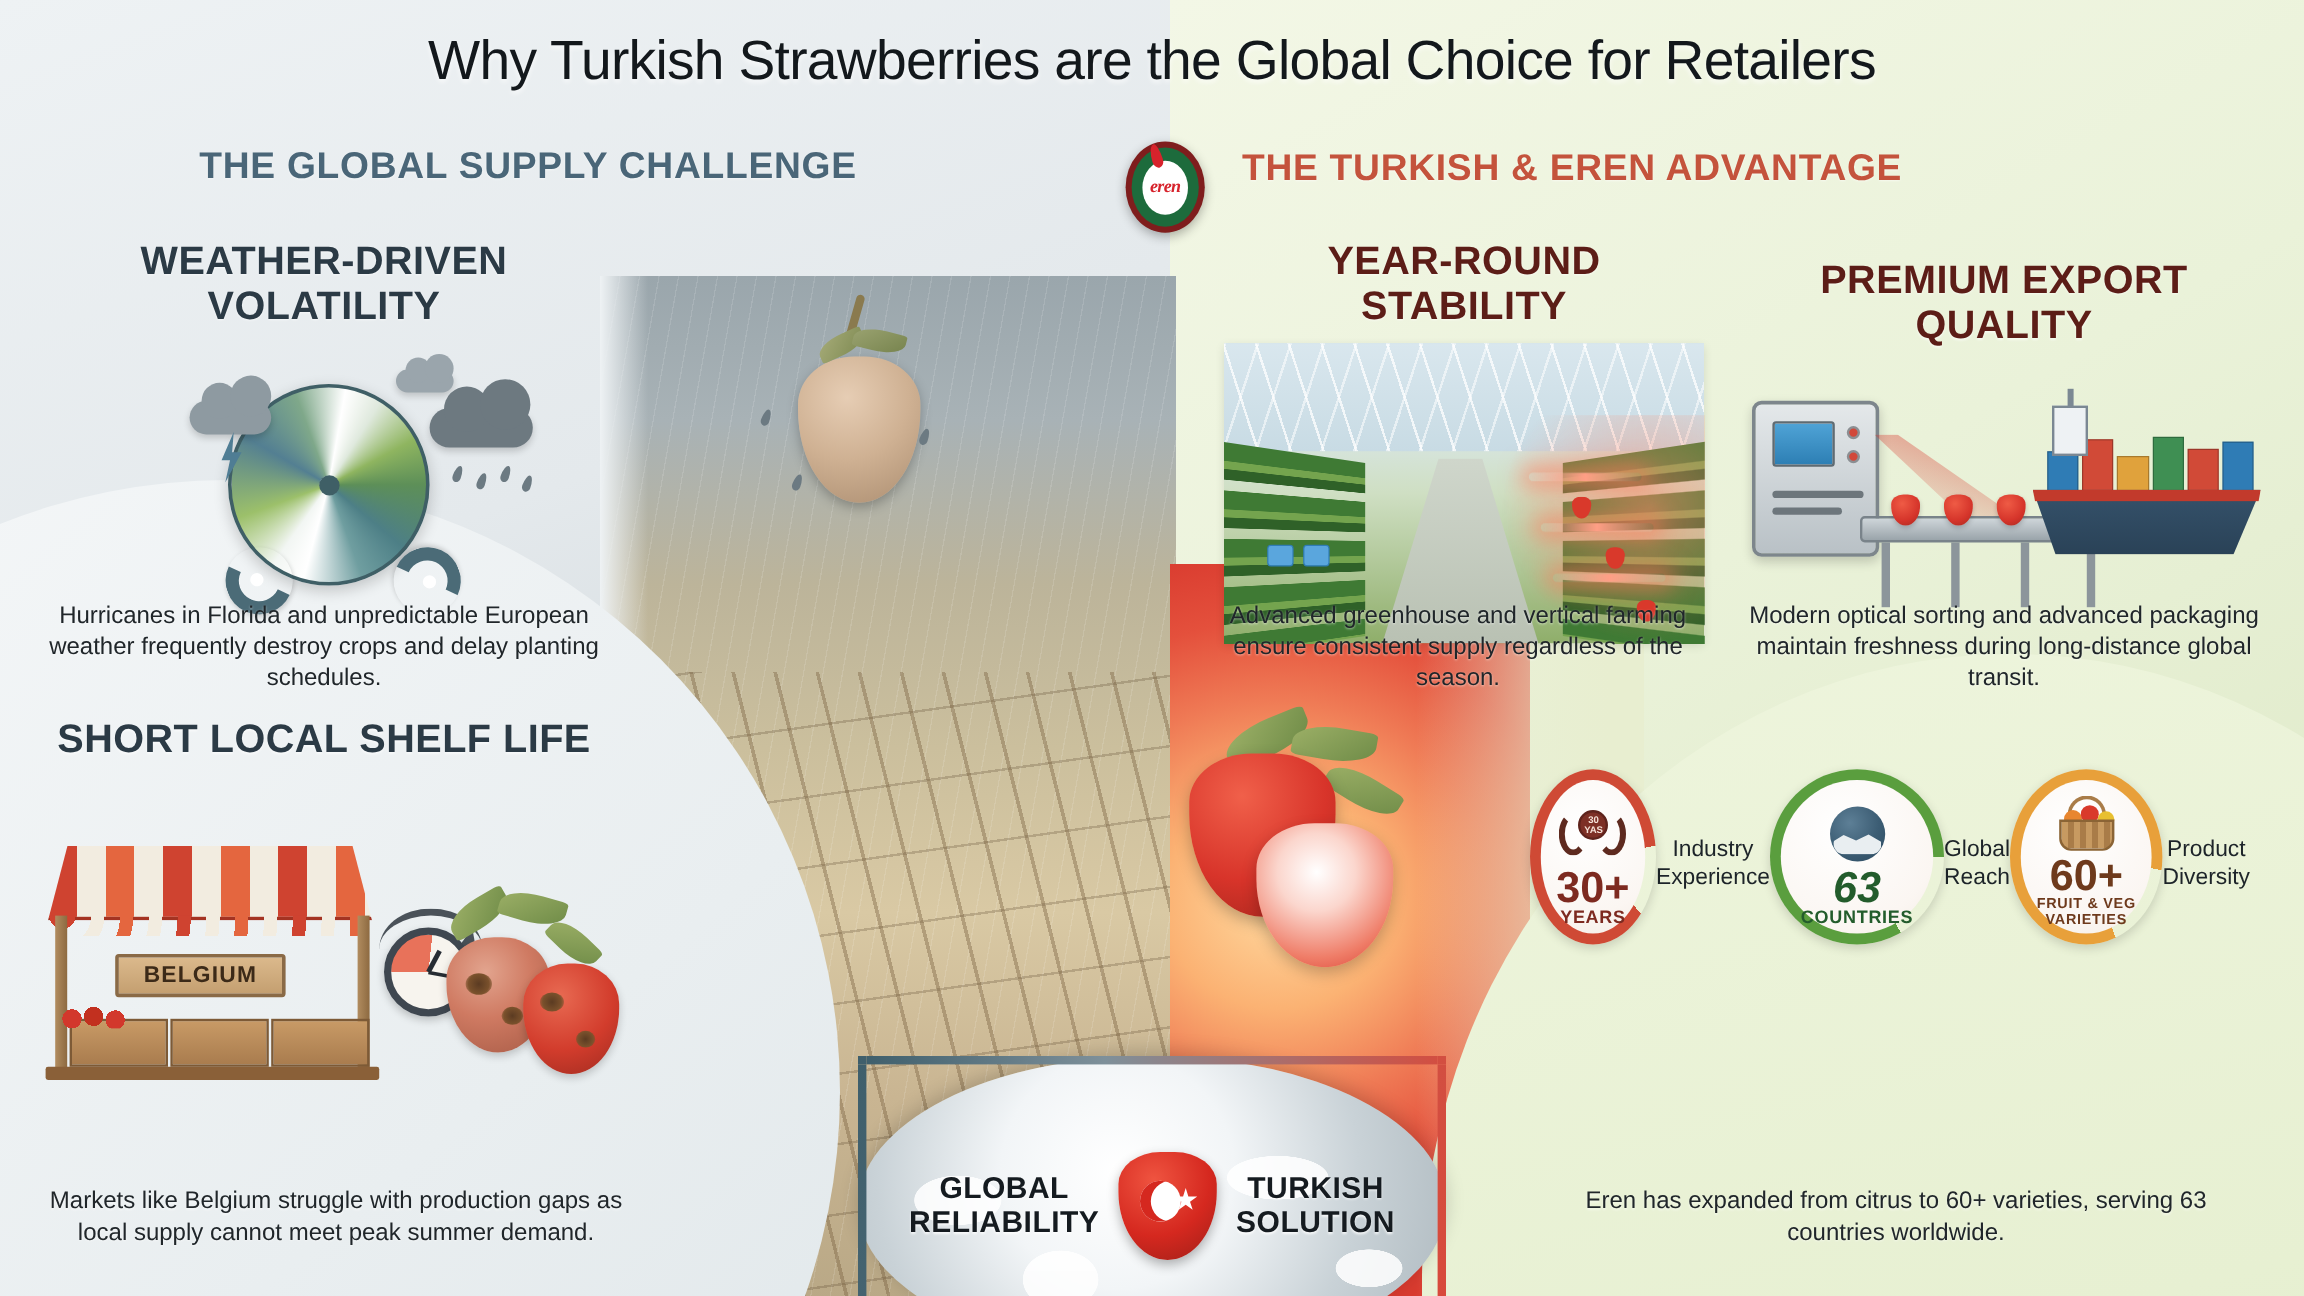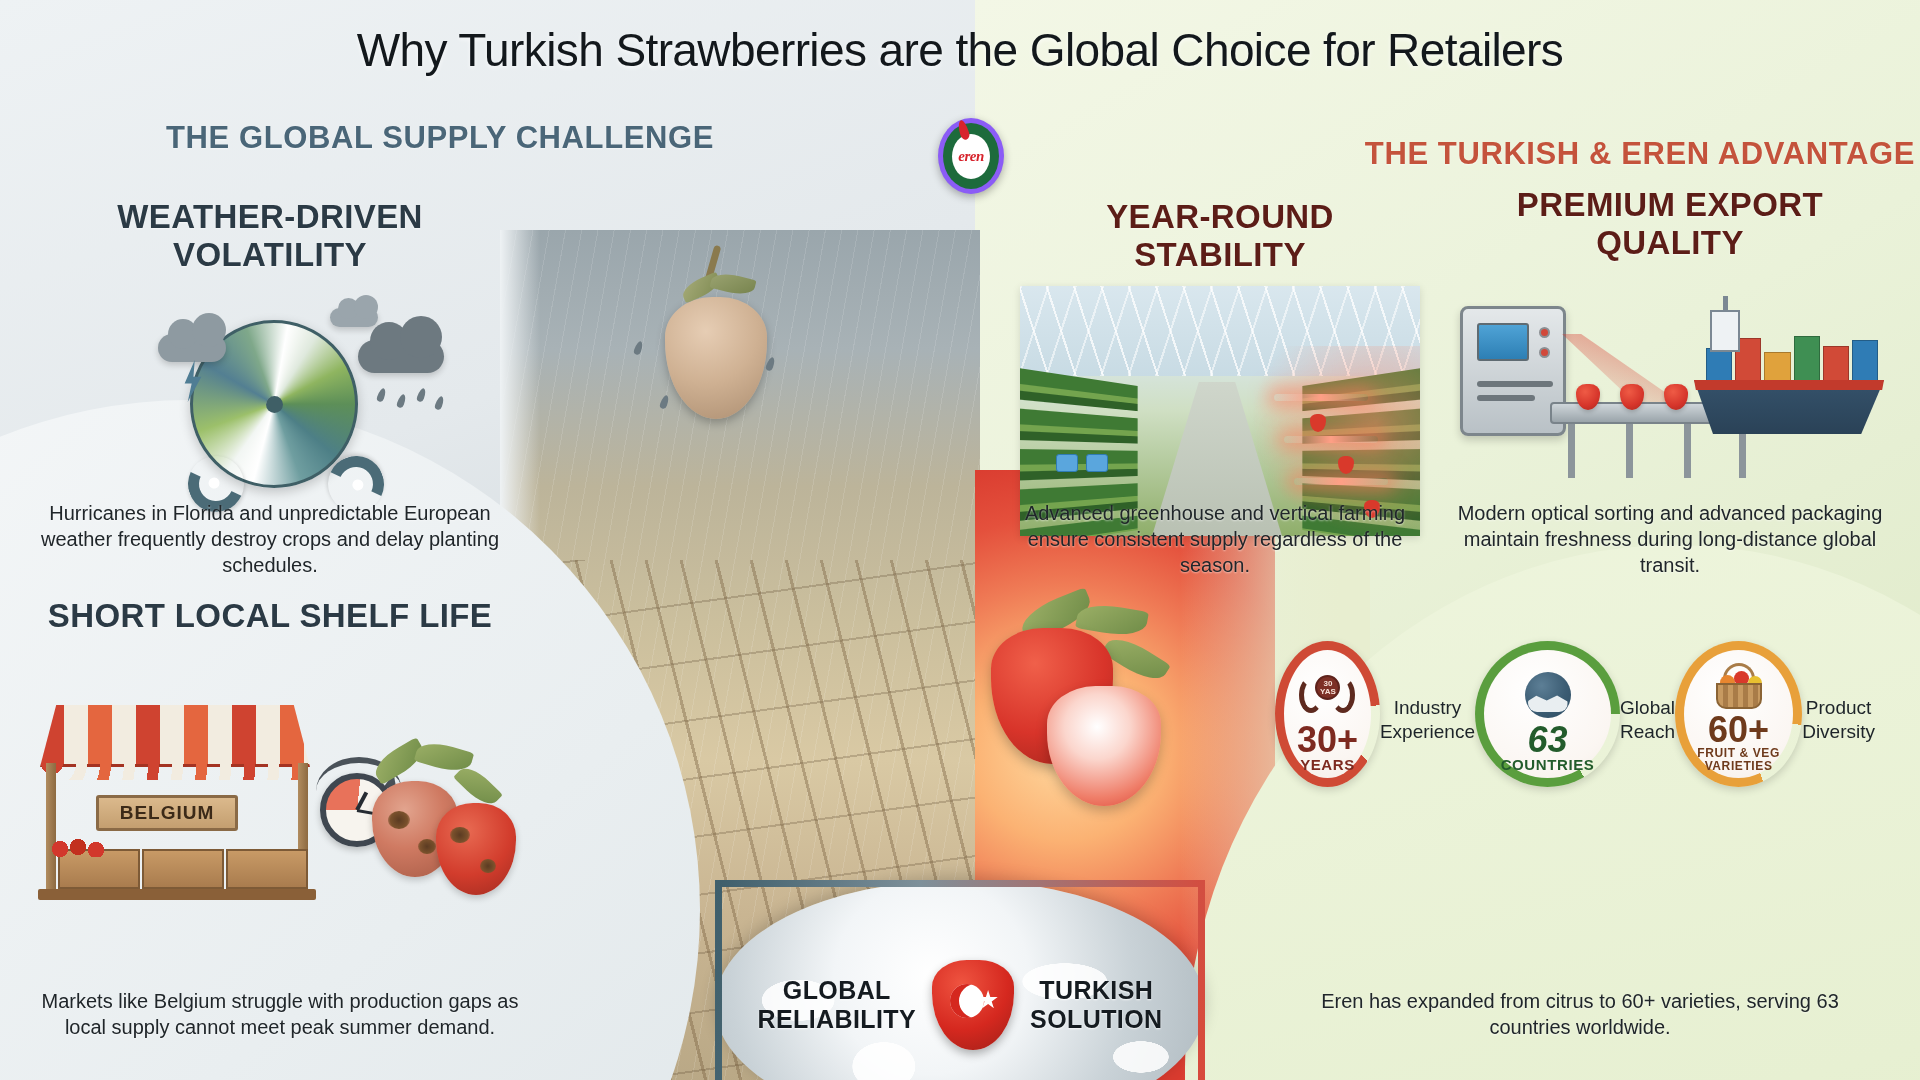--- a/index.html
+++ b/index.html
@@ -109,32 +109,32 @@
     z-index: 40;
   }
   .sub-left {
     position: absolute; left: 0; top: 0; width: 880px;
     text-align: center;
     font-size: 31px; font-weight: 700; letter-spacing: 0.6px;
     color: #4a6678;
     text-shadow: 0 1px 2px rgba(255,255,255,.55);
   }
   .sub-right {
-    position: absolute; left: 1035px; top: 16px; width: 880px;
-    text-align: right;
+    position: absolute; left: 1035px; top: 2px; width: 880px;
+    text-align: left;
     font-size: 31px; font-weight: 700; letter-spacing: 0.6px;
     color: #c4533c;
     text-shadow: 0 1px 2px rgba(255,255,255,.55);
   }
 
   
   .eren-logo {
     position: absolute; left: 938px; top: 118px;
     width: 66px; height: 76px; border-radius: 50%;
-    background: #8b5cf6;
+    background: #7f1d1d;
     box-shadow: 0 3px 9px rgba(0,0,0,.30);
     z-index: 60;
     display: flex; align-items: center; justify-content: center;
   }
   .eren-ring {
     position: relative; width: 56px; height: 66px; border-radius: 50%;
     background: #1d6b3c;
     display: flex; align-items: center; justify-content: center;
   }
   .eren-inner {
@@ -362,21 +362,21 @@
   .gh-berry {
     position: absolute; width: 16px; height: 18px; background: #d9392b;
     border-radius: 46% 46% 54% 54% / 34% 34% 66% 66%;
   }
   .gh-box {
     position: absolute; width: 22px; height: 18px; border-radius: 3px;
     background: #5aa6dd; border: 1px solid #2f7cb5;
   }
 
   
-  .sec-prem { position: absolute; left: 1450px; top: 186px; width: 440px; z-index: 30; }
+  .sec-prem { position: absolute; left: 1450px; top: 214px; width: 440px; z-index: 30; }
   .prem-art { position: relative; width: 440px; height: 250px; margin-top: 14px; }
 
   .sorter {
     position: absolute; left: 10px; top: 30px; width: 106px; height: 130px;
     background: linear-gradient(180deg, #e4e8ea, #b9c1c6);
     border: 3px solid #7d868c; border-radius: 8px;
     box-shadow: 0 4px 9px rgba(0,0,0,.18);
   }
   .sorter-screen {
     position: absolute; left: 14px; top: 14px; width: 52px; height: 38px;

